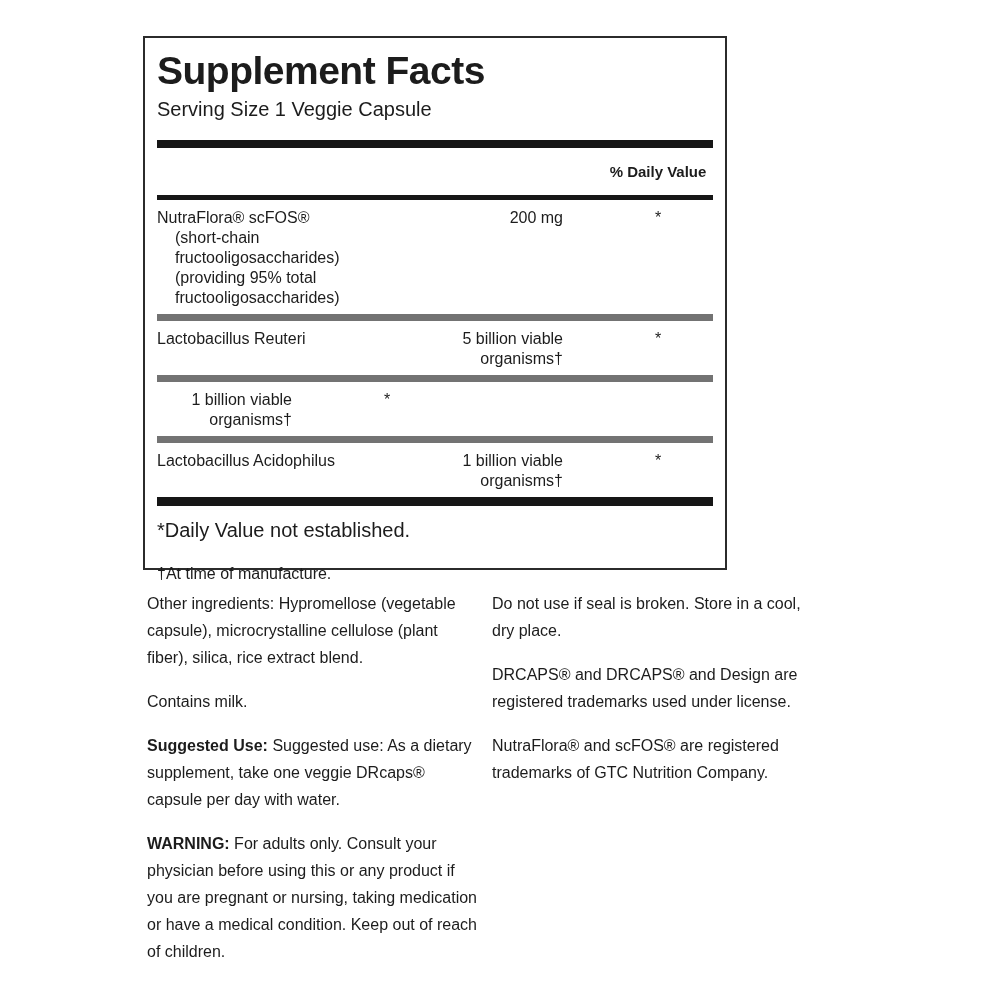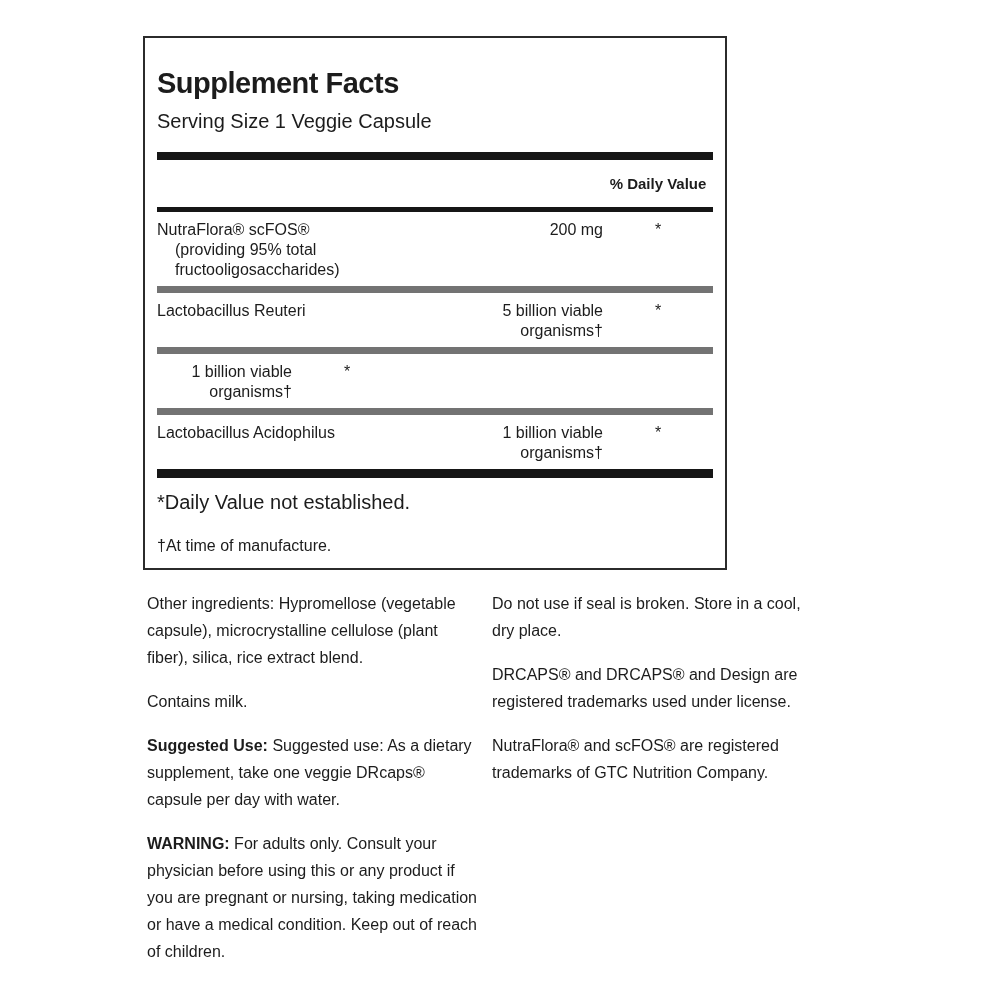--- a/index.html
+++ b/index.html
@@ -22,22 +22,22 @@
     left: 143px;
     top: 36px;
     width: 584px;
     height: 534px;
     box-sizing: border-box;
     border: 2px solid #2b2b2b;
     background: #ffffff;
     padding: 0 12px;
   }
   .facts-title {
-    margin-top: 29px;
-    font-size: 29px;
+    margin-top: 17px;
+    font-size: 39px;
     line-height: 32px;
     font-weight: 700;
     letter-spacing: -0.5px;
   }
   .serving-size {
     margin-top: 13px;
     font-size: 20px;
     line-height: 18px;
   }
   .bar { background: #161616; }
@@ -65,20 +65,21 @@
     font-size: 15px;
     line-height: 19px;
   }
 
   .nutrient-row {
     display: flex;
     align-items: flex-start;
     font-size: 16px;
     line-height: 20px;
     padding: 8px 0 6px 0;
+    gap: 40px;
   }
   .nutrient-row.separated { border-top: 7px solid #737373; }
   .r-name { flex: 1; }
   .r-name .sub-line { padding-left: 18px; }
   .r-amount { width: 135px; text-align: right; }
   .r-dv { width: 110px; text-align: center; }
 
   .footnote-1 { margin-top: 14px; font-size: 20px; line-height: 20px; }
   .footnote-2 { margin-top: 24px; font-size: 16px; line-height: 20px; }
 
@@ -109,20 +110,21 @@
   <div class="header-row">
     <div class="h-spacer"></div>
     <div class="h-dv">% Daily Value</div>
   </div>
 
   <div class="bar bar-mid"></div>
 
   <div class="nutrient-row">
     <div class="r-name">
       <div>NutraFlora® scFOS®</div>
+      <div class="sub-line">(short-chain fructooligosaccharides)</div>
       <div class="sub-line">(providing 95% total</div>
       <div class="sub-line">fructooligosaccharides)</div>
     </div>
     <div class="r-amount">
       <div>200 mg</div>
     </div>
     <div class="r-dv">*</div>
   </div>
 
   <div class="nutrient-row separated">

